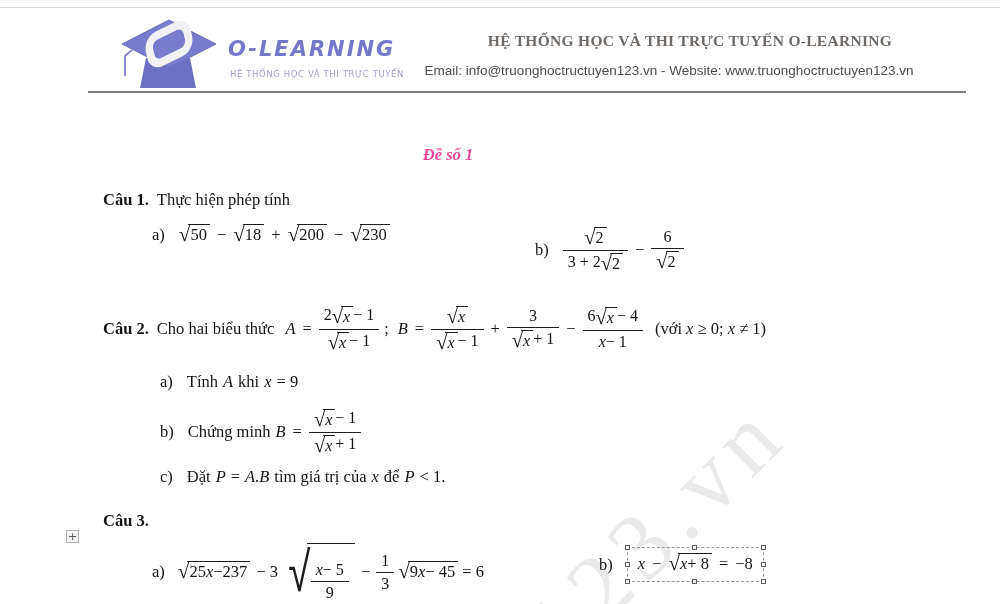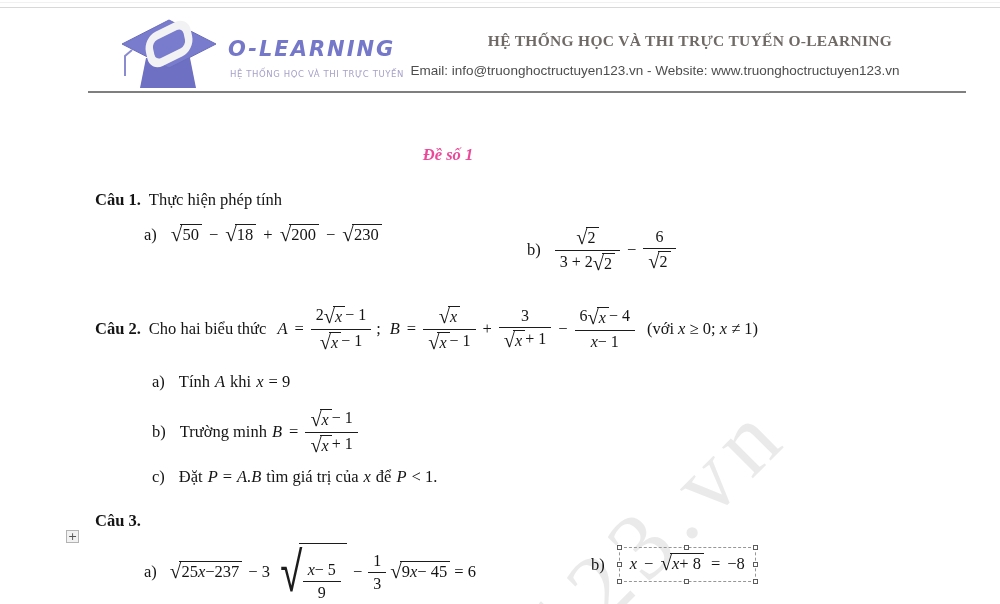--- a/index.html
+++ b/index.html
@@ -11,30 +11,30 @@
   .watermark{position:absolute;left:-150px;top:1258px;transform:rotate(-45deg);transform-origin:0 0;
              font-size:95px;letter-spacing:10px;color:rgba(60,60,70,0.11);white-space:nowrap;
              font-family:"Liberation Serif",serif;}
   
   .brand{position:absolute;left:228px;top:37px;font-family:"DejaVu Sans",sans-serif;
          font-weight:bold;font-style:italic;font-size:21px;letter-spacing:2px;color:#7577c9;}
   .tagline{position:absolute;left:230px;top:69px;font-family:"DejaVu Sans",sans-serif;
            font-size:8.5px;letter-spacing:0.6px;color:#a7a0c8;}
   .htitle{position:absolute;left:420px;top:32px;width:540px;text-align:center;
           font-weight:bold;font-size:15.5px;color:#6f6a66;letter-spacing:0.3px;}
-  .contact{position:absolute;left:390px;top:63px;width:530px;text-align:center;
+  .contact{position:absolute;left:404px;top:63px;width:530px;text-align:center;
            font-family:"Liberation Sans","DejaVu Sans",sans-serif;font-size:13.5px;color:#4d4d4d;}
   .hrule{position:absolute;left:88px;top:91px;width:878px;height:2px;background:#7f7f7f;}
   
   .school{position:absolute;left:0;top:116px;width:1000px;text-align:center;
           font-weight:bold;font-size:17px;color:#000;}
   .examno{position:absolute;left:0;top:145px;width:896px;text-align:center;
           font-weight:bold;font-style:italic;font-size:16.5px;color:#ec4899;}
   .mline{position:absolute;display:flex;align-items:center;white-space:nowrap;
-         font-size:16.5px;gap:5px;color:#141414;}
+         font-size:16.5px;gap:5px;color:#141414;margin-left:8px;}
   .qlab{font-weight:bold;margin-right:3px;}
   .lab{margin-right:9px;}
   i{font-style:italic;}
   .op{margin:0 2px;}
   
   .frac{display:inline-block;vertical-align:middle;text-align:center;line-height:1.12;font-size:16px;}
   .frac .num{display:block;border-bottom:1.4px solid #1c1c1c;padding:0 5px 2px;}
   .frac .den{display:block;padding:2px 5px 0;}
   
   .sqrt{display:inline-flex;align-items:flex-start;vertical-align:-3px;white-space:nowrap;}
@@ -183,21 +183,21 @@
     <span class="lab">a)</span>
     <span>Tính</span>
     <i>A</i>
     <span>khi</span>
     <i>x</i>
     <span>= 9</span>
   </div>
 
   <div class="mline" style="left:152px;top:403px;height:58px">
     <span class="lab">b)</span>
-    <span>Trường minh</span>
+    <span>Chứng minh</span>
     <i>B</i>
     <span class="op">=</span>
     <span class="frac">
       <span class="num"><span class="sqrt">
             <span class="sym">√</span>
             <span class="bar"><i>x</i></span>
           </span><span>− 1</span></span>
       <span class="den"><span class="sqrt">
             <span class="sym">√</span>
             <span class="bar"><i>x</i></span>

